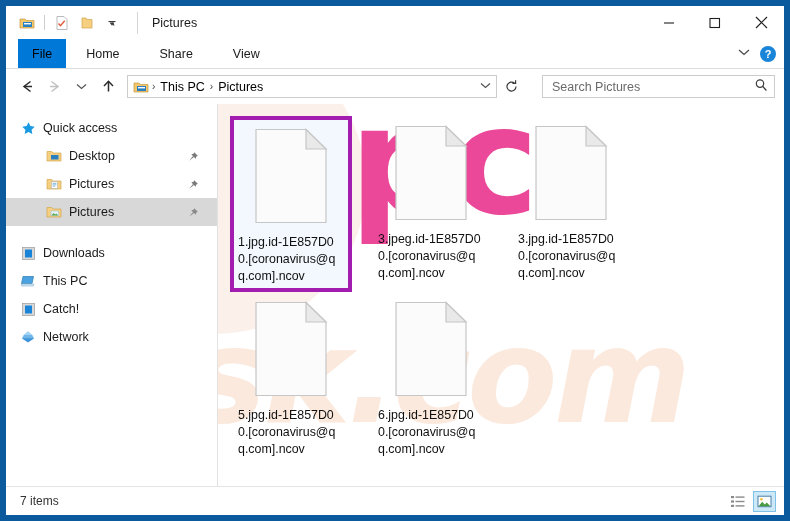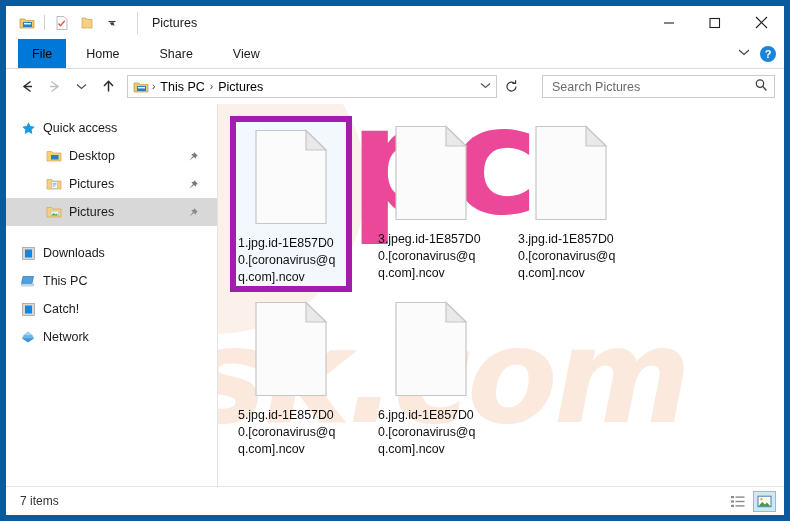--- a/index.html
+++ b/index.html
@@ -156,22 +156,21 @@
   }
   .fileitem {
     width: 122px; height: 176px;
     margin-right: 18px;
     padding-top: 8px;
     display: flex; flex-direction: column; align-items: center;
     border: 1px solid transparent;
   }
   .fileitem.selected {
     background: #f2f8fd;
-    border: 6px solid #a21caf;
-    justify-content: flex-end;
+    border: 4px solid #a21caf;
   }
   .fileglyph { width: 74px; height: 96px; position: relative; }
   .fname {
     margin-top: 10px;
     width: 106px;
     font-size: 12.4px; color: #101010;
     line-height: 17px;
     word-break: break-all;
     text-align: left;
   }

